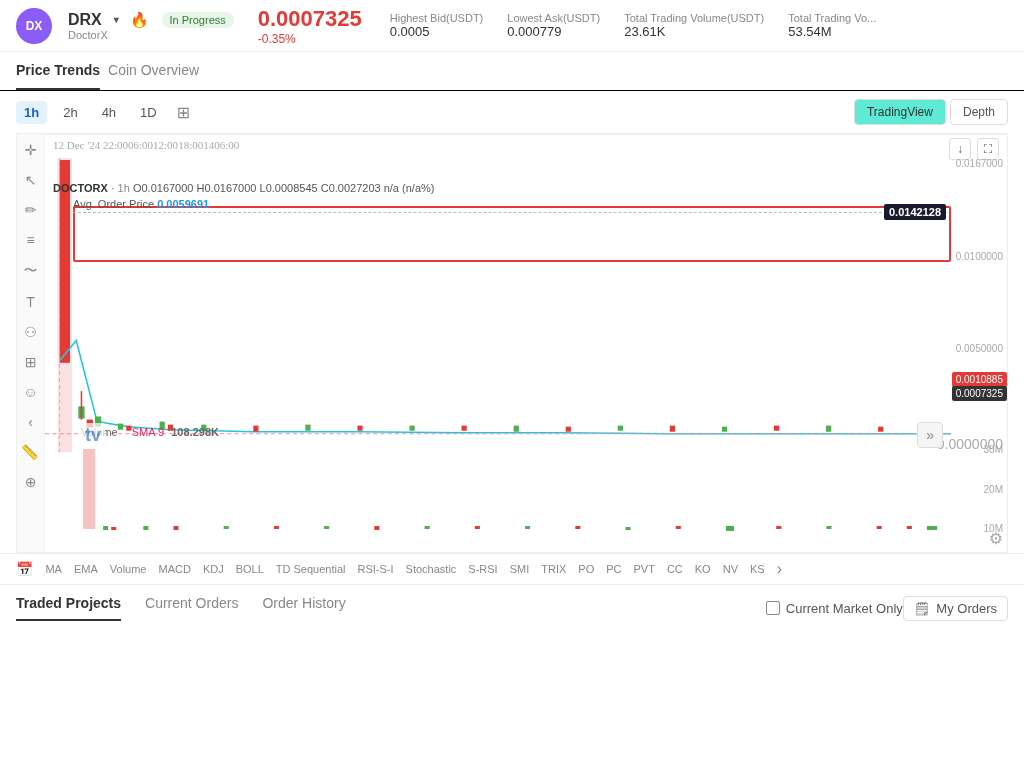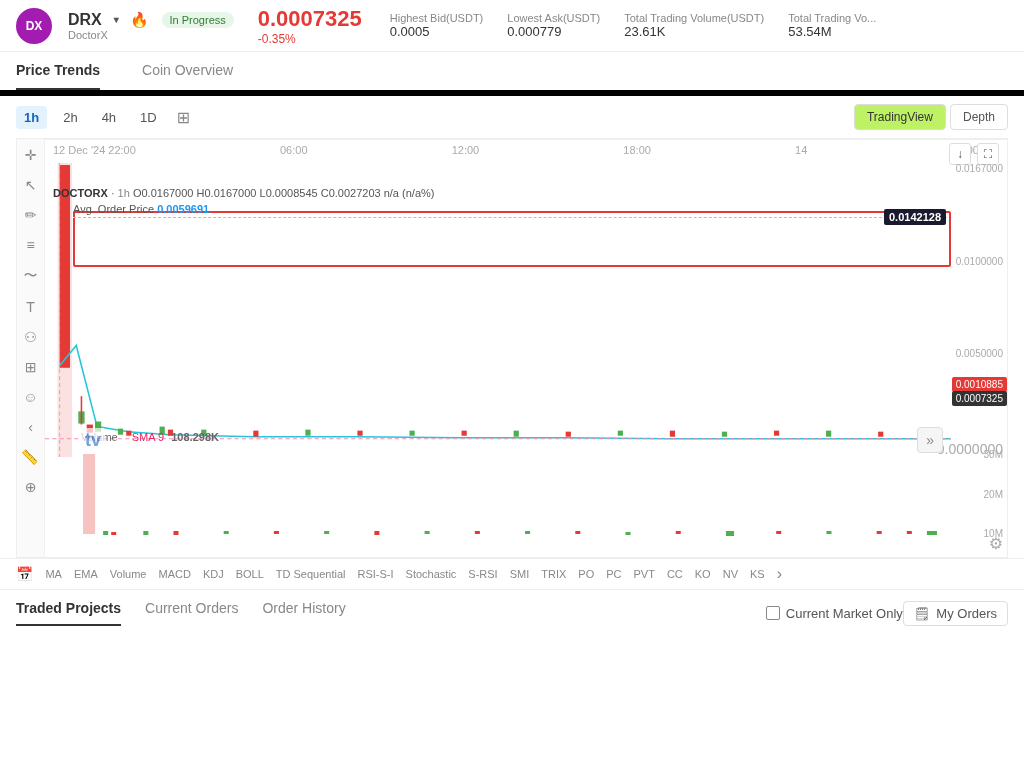--- a/index.html
+++ b/index.html
@@ -1,47 +1,47 @@
 <!DOCTYPE html>
 <html><head>
   <meta charset="utf-8">
   <style>
     * { box-sizing: border-box; margin: 0; padding: 0; }
     body { font-family: -apple-system, BlinkMacSystemFont, 'Segoe UI', sans-serif; background: #fff; color: #333; font-size: 13px; width: 1024px; height: 761px; overflow: hidden; }
 
     
     .header { display: flex; align-items: center; padding: 8px 16px; border-bottom: 1px solid #eee; gap: 16px; height: 52px; }
-    .avatar { width: 36px; height: 36px; border-radius: 50%; background: #a21caf; display: flex; align-items: center; justify-content: center; color: #fff; font-weight: bold; font-size: 12px; flex-shrink: 0; }
+    .avatar { width: 36px; height: 36px; border-radius: 50%; background: #8b5cf6; display: flex; align-items: center; justify-content: center; color: #fff; font-weight: bold; font-size: 12px; flex-shrink: 0; }
     .coin-info { display: flex; flex-direction: column; }
     .coin-name { font-weight: 700; font-size: 15px; display: flex; align-items: center; gap: 12px; }
     .coin-sub { font-size: 11px; color: #888; }
     .dropdown-icon { font-size: 10px; color: #555; }
     .fire-icon { color: #ff6b35; }
     .in-progress-badge { background: #e8f5e9; color: #2e7d32; font-size: 11px; padding: 2px 8px; border-radius: 10px; font-weight: 500; }
     .price-main { display: flex; flex-direction: column; margin-left: 8px; }
     .price-value { font-size: 22px; font-weight: 700; color: #e53935; }
     .price-change { font-size: 12px; color: #e53935; }
     .stat-group { display: flex; gap: 24px; margin-left: 12px; }
     .stat-item { display: flex; flex-direction: column; }
     .stat-label { font-size: 11px; color: #888; }
     .stat-value { font-size: 13px; font-weight: 500; color: #333; }
 
     
-    .tabs-row { display: flex; padding: 0 16px; border-bottom: 6px solid #000000; gap: 42px; }
+    .tabs-row { display: flex; padding: 0 16px; border-bottom: 1px solid #000000; gap: 8px; }
     .tab { padding: 10px 0; font-size: 14px; cursor: pointer; color: #888; border-bottom: 2px solid transparent; }
     .tab.active { color: #333; font-weight: 600; border-bottom: 2px solid #333; }
 
     
     .chart-toolbar { display: flex; align-items: center; padding: 8px 16px; gap: 8px; }
     .time-btn { padding: 4px 8px; border-radius: 4px; border: none; background: none; cursor: pointer; font-size: 13px; color: #555; }
     .time-btn.active { background: #e3f2fd; color: #1565c0; font-weight: 600; }
     .chart-type-icon { font-size: 16px; color: #888; cursor: pointer; margin-left: 4px; }
     .toolbar-right { margin-left: auto; display: flex; gap: 4px; }
     .view-btn { padding: 5px 12px; border-radius: 4px; border: 1px solid #ddd; background: #fff; cursor: pointer; font-size: 12px; color: #555; }
-    .view-btn.active { background: #bef264; font-weight: 500; color: #333; }
+    .view-btn.active { background: #5eead4; font-weight: 500; color: #333; }
 
     
     .chart-container { position: relative; margin: 0 16px; border: 1px solid #eee; background: #fff; height: 420px; }
     .chart-inner { display: flex; height: 100%; }
     .chart-left-tools { width: 28px; display: flex; flex-direction: column; align-items: center; padding: 8px 0; gap: 14px; border-right: 1px solid #f0f0f0; background: #fafafa; }
     .chart-tool { font-size: 14px; color: #888; cursor: pointer; }
     .chart-main { flex: 1; position: relative; overflow: hidden; }
     .chart-info-bar { position: absolute; top: 4px; left: 8px; font-size: 11px; color: #666; z-index: 10; white-space: nowrap; margin-top: 44px; }
     .chart-info-bar span.ticker { font-weight: 700; color: #333; }
     .chart-info-bar span.interval { color: #888; }
@@ -50,21 +50,21 @@
     .chart-action-btn { width: 22px; height: 22px; border-radius: 3px; border: 1px solid #ddd; background: #fff; cursor: pointer; display: flex; align-items: center; justify-content: center; font-size: 12px; color: #555; }
 
     
     .red-box { position: absolute; top: 72px; left: 28px; right: 56px; height: 56px; border: 2px solid #e53935; border-radius: 2px; pointer-events: none; z-index: 4; }
 
     
     .price-chart-svg { position: absolute; top: 24px; left: 0; right: 56px; bottom: 100px; }
     .y-axis { position: absolute; top: 24px; right: 0; width: 56px; bottom: 100px; display: flex; flex-direction: column; justify-content: space-between; align-items: flex-end; padding-right: 4px; font-size: 10px; color: #aaa; }
 
     
-    .x-axis { display: flex; justify-content: space-between; padding: 4px 28px 4px 8px; font-size: 11px; color: #aaa; border-top: 1px solid #eee; }
+    .x-axis { display: flex; justify-content: flex-start; padding: 4px 28px 4px 8px; font-size: 11px; color: #aaa; border-top: 1px solid #eee; font-family: Liberation Serif, serif; }
 
     
     .indicators-row { display: flex; align-items: center; padding: 6px 16px; gap: 12px; overflow-x: hidden; border-top: 1px solid #eee; font-size: 11px; color: #888; flex-wrap: nowrap; }
     .ind-item { cursor: pointer; white-space: nowrap; }
     .ind-cal { font-size: 14px; color: #888; }
     .ind-more { font-size: 16px; color: #888; cursor: pointer; }
 
     
     .bottom-tabs { display: flex; align-items: center; padding: 10px 16px 0; border-top: 1px solid #eee; gap: 24px; }
     .btab { font-size: 14px; cursor: pointer; color: #888; padding-bottom: 8px; border-bottom: 2px solid transparent; }

